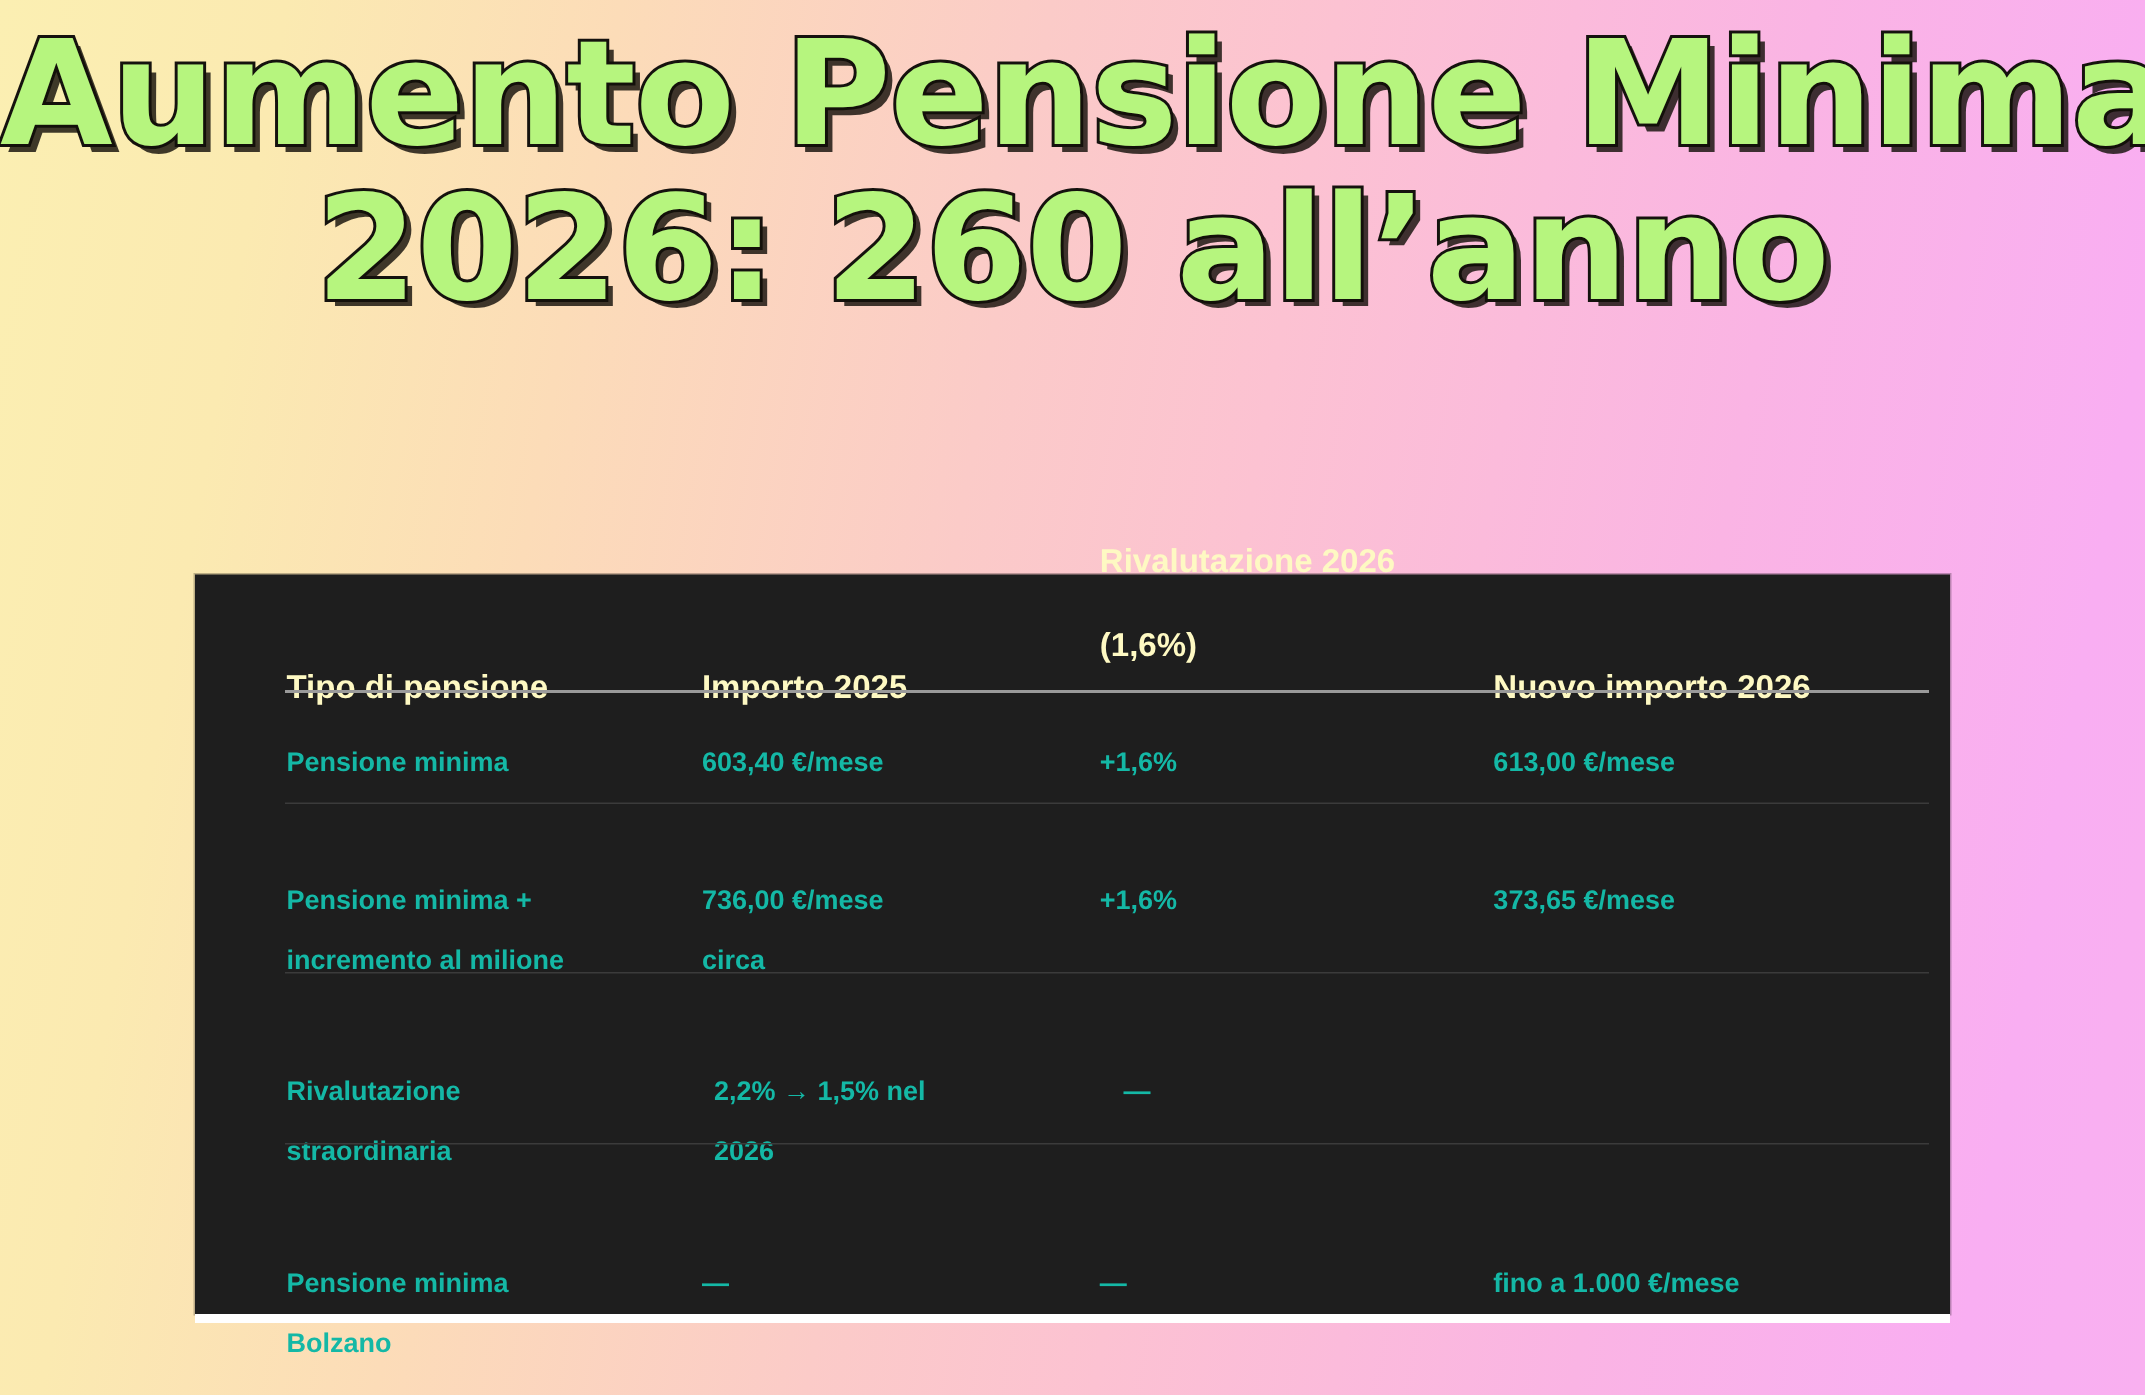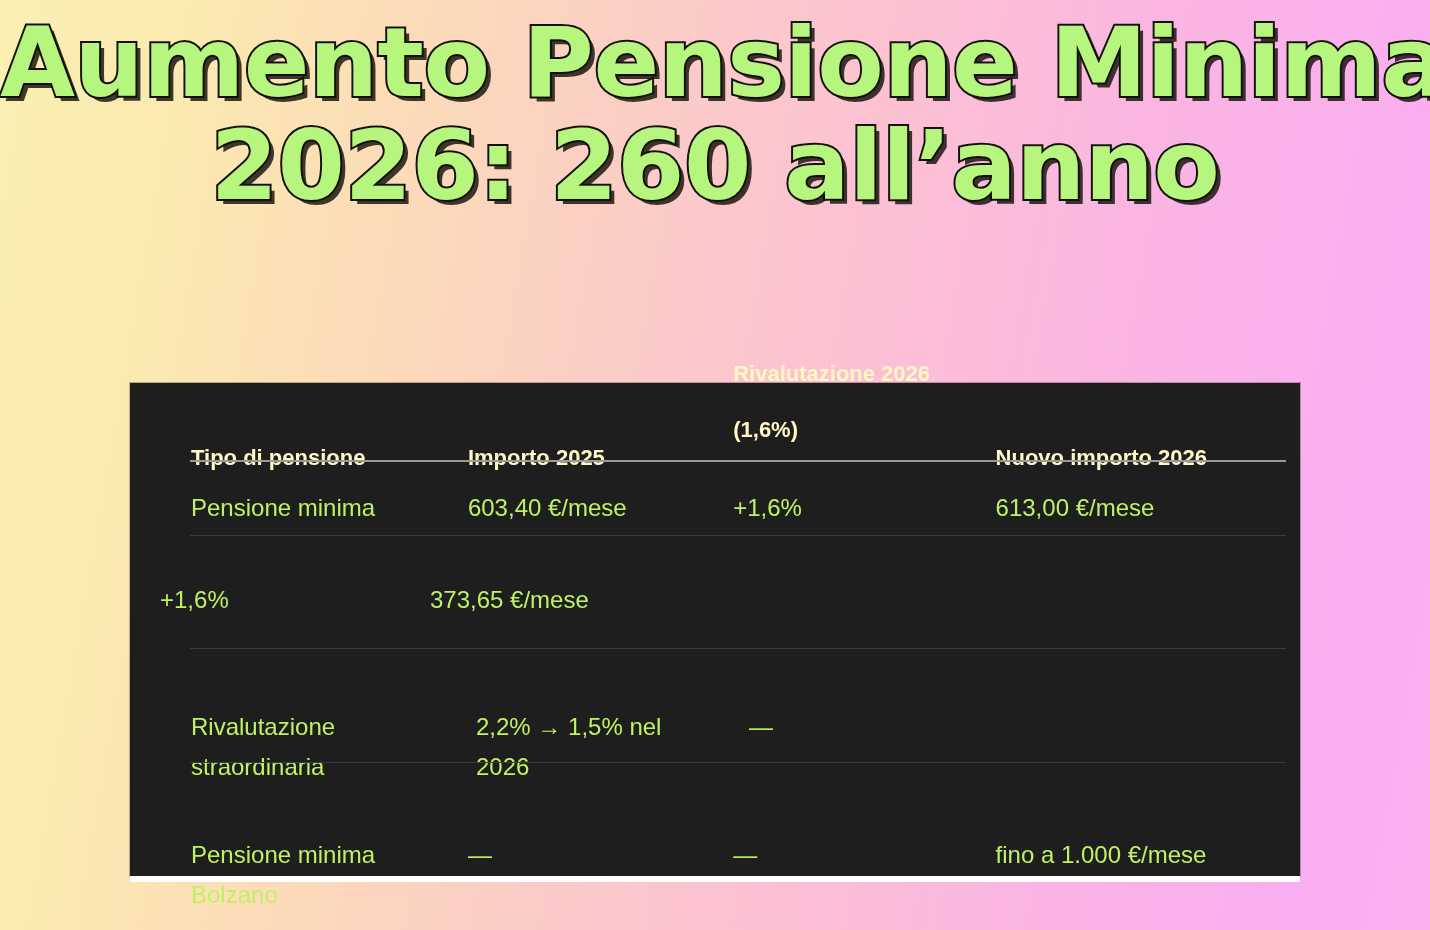--- a/index.html
+++ b/index.html
@@ -123,23 +123,23 @@
   #div-r1 { top: 152px; }
   #div-r2 { top: 265px; }
   #div-r3 { top: 379px; }
 
   .body-row { padding-top: 14px; }
   #row-0 { height: 78px; }
   #row-1 { height: 113px; }
   #row-2 { height: 114px; }
   #row-3 { height: 110px; }
   .body-row .cell {
-    font-weight: 400;
-    color: #bef264;
-    font-size: 24px;
+    font-weight: 700;
+    color: #14b8a6;
+    font-size: 18px;
     line-height: 40px;
   }
 </style>
 </head>
 <body>
 
 <div id="poster">
 
   <div id="title-block">
     <span id="title-line-1" class="title-line">Aumento Pensione Minima</span>
@@ -164,20 +164,24 @@
       <div id="row-0" class="trow body-row">
         <div class="cell c1">Pensione minima</div>
         <div class="cell c2">603,40 €/mese</div>
         <div class="cell c3">+1,6%</div>
         <div class="cell c4">613,00 €/mese</div>
       </div>
 
       <div class="divider" id="div-r1"></div>
 
       <div id="row-1" class="trow body-row">
+        <div class="cell c1">Pensione minima +
+incremento al milione</div>
+        <div class="cell c2">736,00 €/mese
+circa</div>
         <div class="cell c3">+1,6%</div>
         <div class="cell c4">373,65 €/mese</div>
       </div>
 
       <div class="divider" id="div-r2"></div>
 
       <div id="row-2" class="trow body-row">
         <div class="cell c1">Rivalutazione
 straordinaria</div>
         <div class="cell c2">2,2% → 1,5% nel

